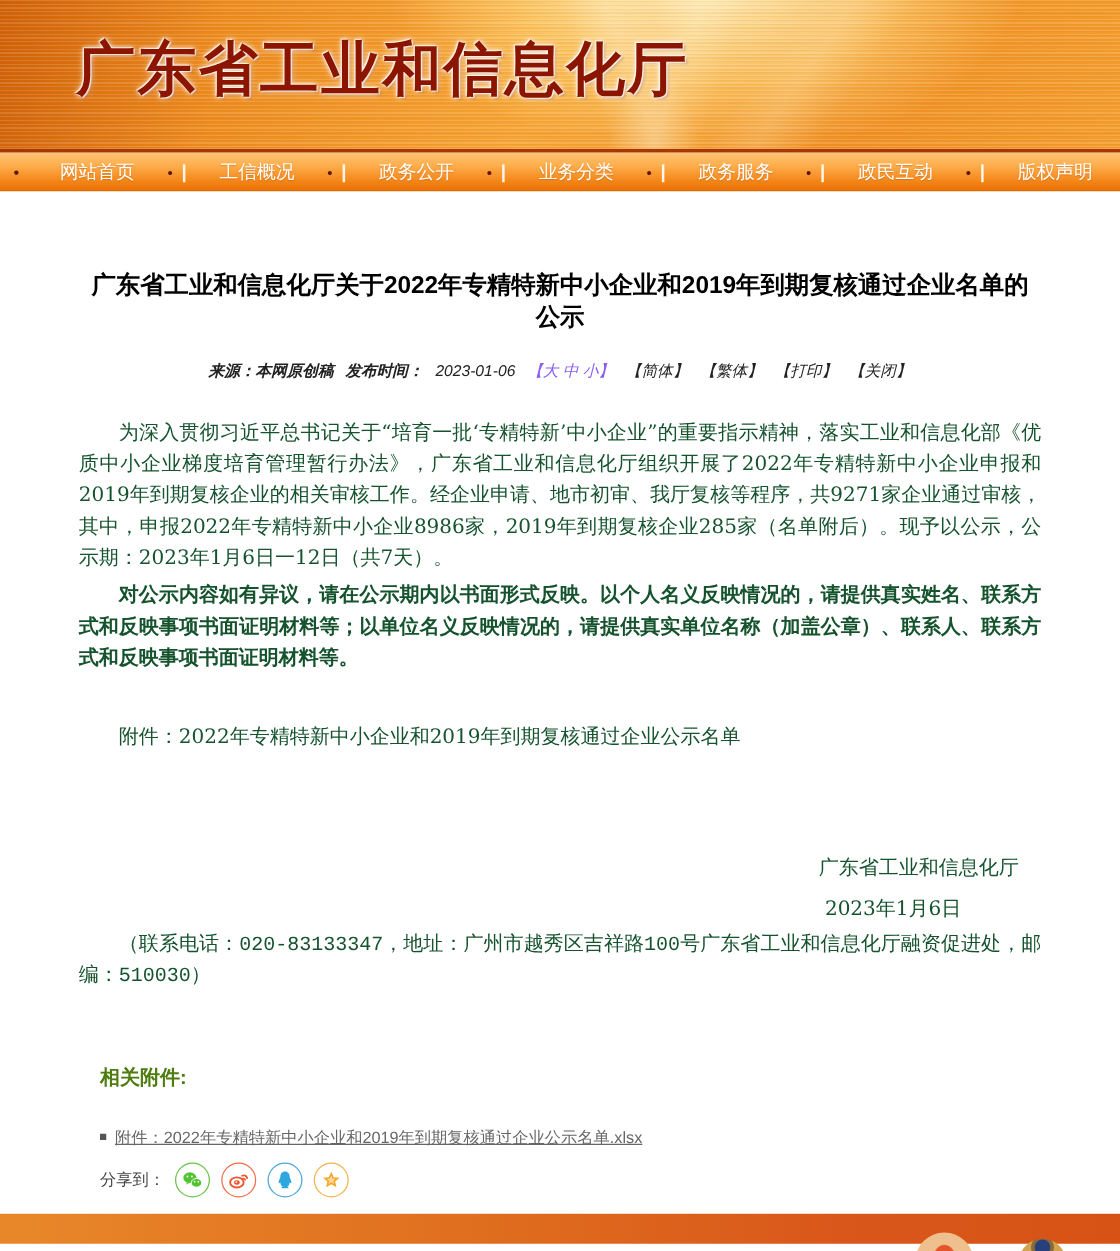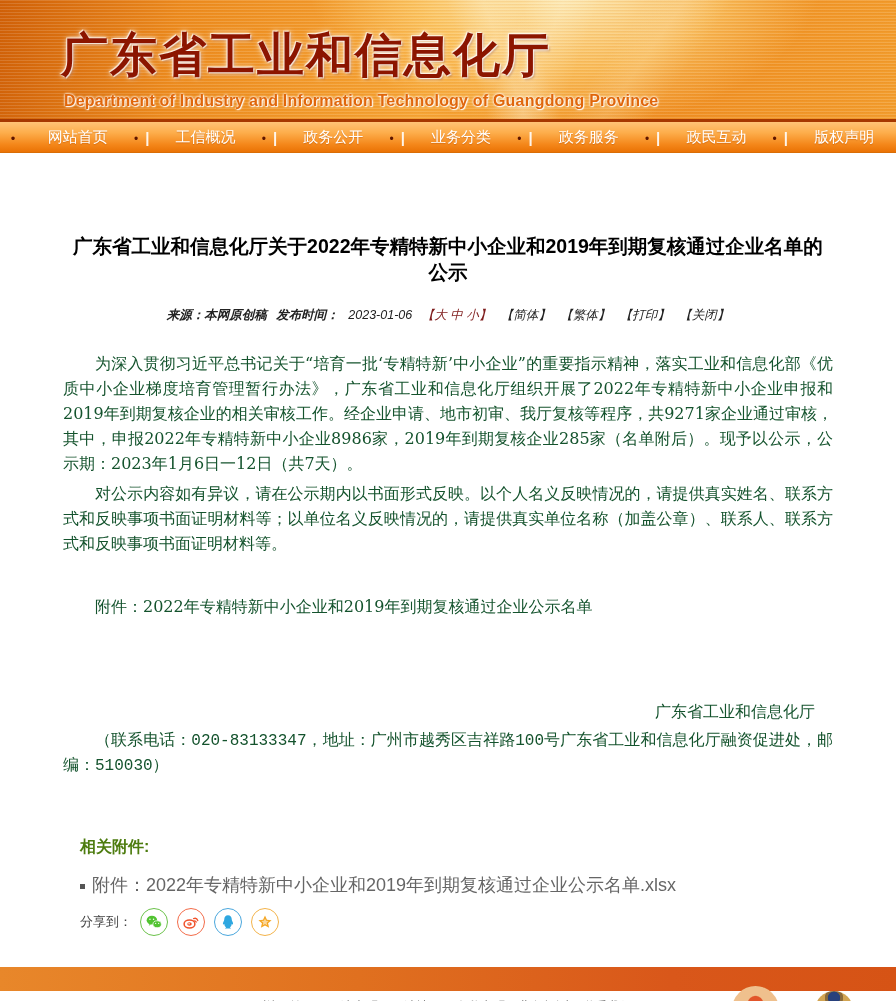--- a/index.html
+++ b/index.html
@@ -59,48 +59,48 @@
   .nav-lead { width:26px; text-align:center; }
   .nav-lead::before { content:"•"; color:#5e1600; font-size:13px; }
   .nav-cell { flex:1; text-align:center; }
   .nav-item { color:#fff; text-decoration:none; cursor:pointer; white-space:nowrap;
     text-shadow:0 1px 1px rgba(170,70,0,.4); }
   .nav-sep { width:24px; text-align:center; white-space:nowrap; }
   .nav-sep::before { content:"•"; color:#5e1600; font-size:12px; margin-right:7px; }
   .nav-sep::after { content:"|"; color:rgba(255,255,255,.9); font-weight:bold; }
 
   
-  .content { padding:18px 63px; }
+  .content { padding:0 63px; }
   .article-title {
     padding-top:62px; margin:0 auto; width:760px;
     font-size:19.5px; line-height:26px; font-weight:bold; color:#000;
     text-align:center;
   }
   .meta { margin-top:22px; text-align:center; font-size:12.5px; color:#222; }
   .meta span { margin:0 3px;font-style:italic; }
   .meta .b { font-weight:bold; }
-  .meta .gray { color:#7f1d1d; }
+  .meta .gray { color:#8b5cf6; }
   .meta .act { cursor:pointer; }
 
   .body-p {
     font-family:"DejaVu Serif", "Liberation Serif", serif;
     font-size:16px; line-height:25px; color:#14532d;
     text-indent:32px; text-align:justify;
   }
   .p1 { margin-top:27px; }
-  .p2 { margin-top:5px; }
+  .p2 { margin-top:5px;font-weight:bold; }
   .attach-line { margin-top:38px; cursor:pointer; }
   .sig { margin-top:80px; text-align:right; padding-right:18px; text-indent:0; }
   .sig-date { margin-top:8px; text-align:right; padding-right:64px; text-indent:0; }
   .contact { margin-top:5px;font-family:Liberation Mono, monospace; }
 
   
   .attachments { margin-top:58px; padding-left:17px; }
   .attachments-heading { font-size:16px; font-weight:bold; color:#4d7c0f; }
-  .attach-item { margin-top:15px; font-size:18px; color:#666; cursor:pointer; }
+  .attach-item { margin-top:28px; font-size:13px; color:#666; cursor:pointer;text-decoration:underline; }
   .attach-item .sq { display:inline-block; width:5px; height:5px; background:#555;
     margin-right:7px; vertical-align:2px; }
   .attach-item a { color:#666; text-decoration:none; }
 
   .share-row { margin-top:11px; display:flex; align-items:center; font-size:13px; color:#444; }
   .share-icons { display:flex; margin-left:8px; }
   .share-icon {
     width:28px; height:28px; border-radius:50%; background:#fff;
     display:flex; align-items:center; justify-content:center;
     margin-right:9px; cursor:pointer;
@@ -129,21 +129,20 @@
     background:radial-gradient(circle at 50% 18%, #27407c 0 16%, #8a6a3a 18% 24%, #d2a452 26% 100%);
   }
 </style>
 </head>
 <body>
 
 <div class="page">
 
   <header class="banner">
     <div class="banner-title">广东省工业和信息化厅</div>
-    <div class="banner-subtitle">Department of Industry and Information Technology of Guangdong Province</div>
   </header>
 
   <nav class="navbar">
     <span class="nav-lead"></span>
     <span class="nav-cell"><a class="nav-item">网站首页</a></span>
     <span class="nav-sep"></span>
     <span class="nav-cell"><a class="nav-item">工信概况</a></span>
     <span class="nav-sep"></span>
     <span class="nav-cell"><a class="nav-item">政务公开</a></span>
     <span class="nav-sep"></span>
@@ -169,20 +168,21 @@
       <span class="act">【打印】</span>
       <span class="act">【关闭】</span>
     </div>
 
     <p class="body-p p1">为深入贯彻习近平总书记关于“培育一批‘专精特新’中小企业”的重要指示精神，落实工业和信息化部《优质中小企业梯度培育管理暂行办法》，广东省工业和信息化厅组织开展了2022年专精特新中小企业申报和2019年到期复核企业的相关审核工作。经企业申请、地市初审、我厅复核等程序，共9271家企业通过审核，其中，申报2022年专精特新中小企业8986家，2019年到期复核企业285家（名单附后）。现予以公示，公示期：2023年1月6日一12日（共7天）。</p>
     <p class="body-p p2">对公示内容如有异议，请在公示期内以书面形式反映。以个人名义反映情况的，请提供真实姓名、联系方式和反映事项书面证明材料等；以单位名义反映情况的，请提供真实单位名称（加盖公章）、联系人、联系方式和反映事项书面证明材料等。</p>
 
     <p class="body-p attach-line">附件：2022年专精特新中小企业和2019年到期复核通过企业公示名单</p>
 
     <p class="body-p sig">广东省工业和信息化厅</p>
+    <p class="body-p sig-date">2023年1月6日</p>
     <p class="body-p contact">（联系电话：020-83133347，地址：广州市越秀区吉祥路100号广东省工业和信息化厅融资促进处，邮编：510030）</p>
 
     <section class="attachments">
       <h2 class="attachments-heading">相关附件:</h2>
       <div class="attach-item">
         <span class="sq"></span><a>附件：2022年专精特新中小企业和2019年到期复核通过企业公示名单.xlsx</a>
       </div>
 
       <div class="share-row">
         <span>分享到：</span>

